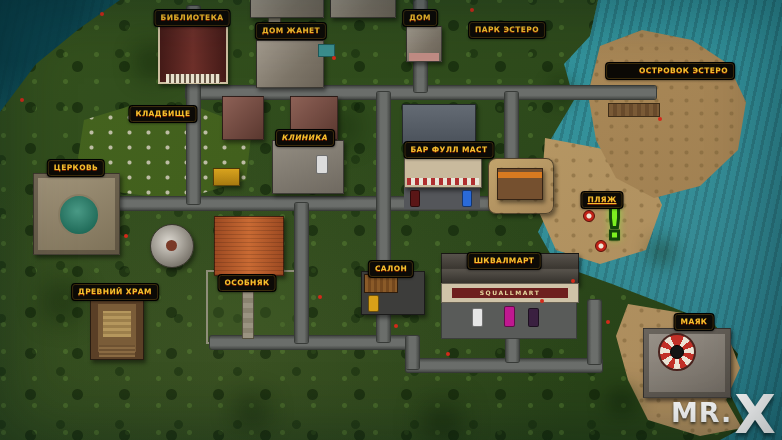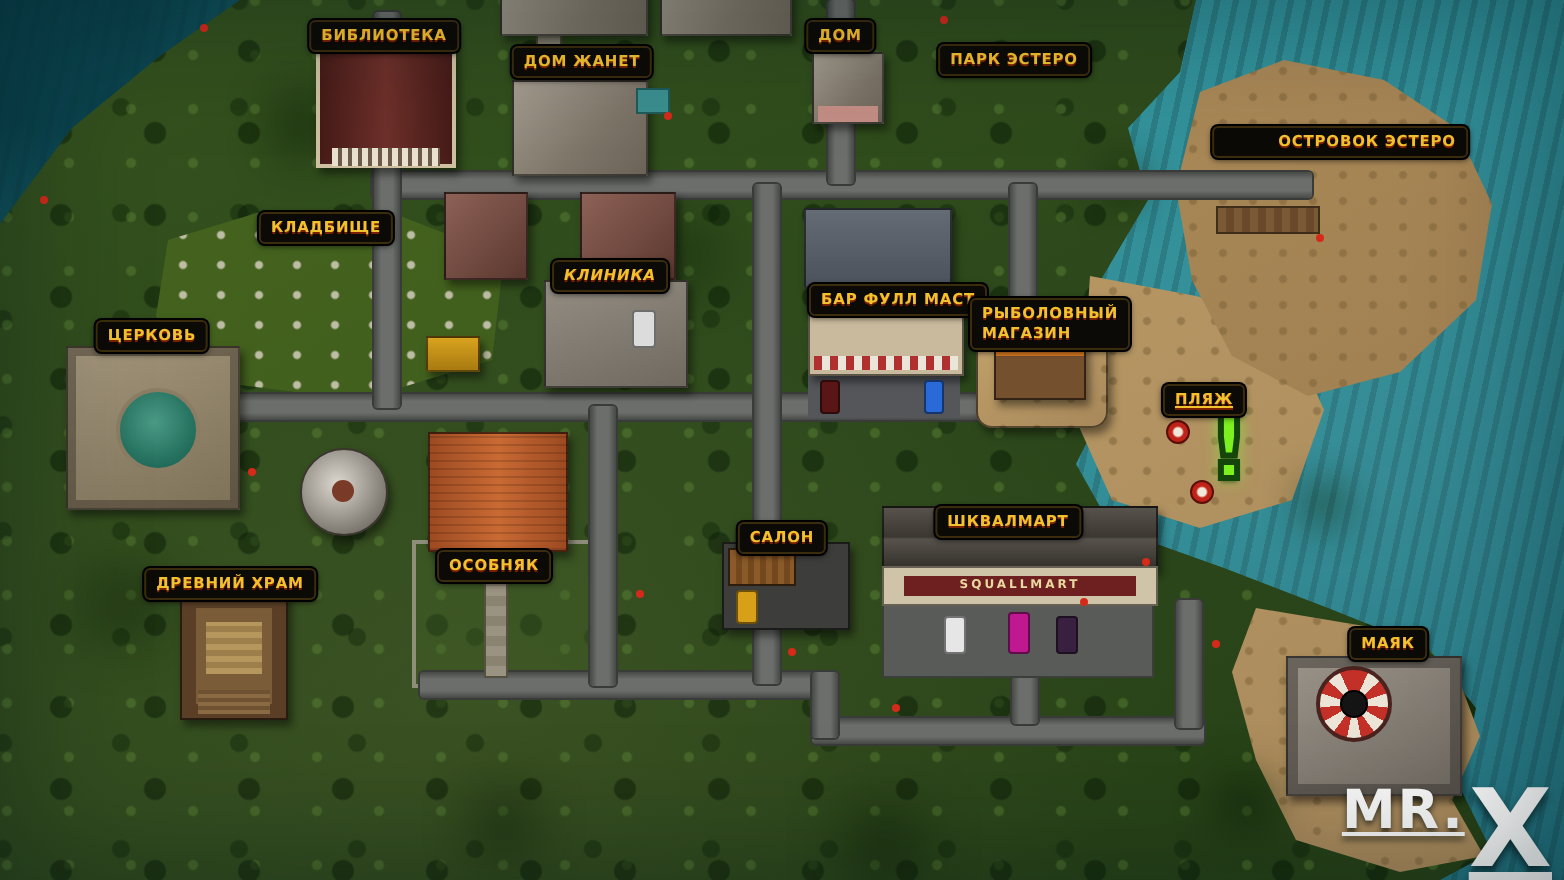--- a/index.html
+++ b/index.html
@@ -142,21 +142,21 @@
   .lbl-library{left:192px;top:18px;}   .lbl-janet{left:291px;top:31px;}
   .lbl-house{left:420px;top:18px;}     .lbl-park{left:507px;top:30px;}
   .lbl-islet{left:670px;top:71px;padding-left:32px;}
   .lbl-cemetery{left:131px;top:114px;margin-left:32px;} .lbl-clinic{left:305px;top:138px;font-style:italic;}
   .lbl-bar{left:449px;top:150px;}      .lbl-fish{left:525px;top:162px;}
   .lbl-church{left:76px;top:168px;}    .lbl-beach{left:602px;top:200px;text-decoration:underline;}
   .lbl-mansion{left:247px;top:283px;}  .lbl-salon{left:391px;top:269px;}
   .lbl-squall{left:504px;top:261px;}   .lbl-temple{left:115px;top:292px;}
   .lbl-light{left:694px;top:322px;}
   
-  .brand{position:absolute;right:6px;bottom:2px;z-index:40;display:flex;align-items:flex-start;color:#f7f7f7;text-decoration:underline;}
+  .brand{position:absolute;right:6px;bottom:2px;z-index:40;display:flex;align-items:center;color:#f7f7f7;}
   .brand .mr{font:800 27px "DejaVu Sans",sans-serif;letter-spacing:1px;line-height:1;margin-bottom:6px;
     text-shadow:0 2px 3px rgba(0,10,14,.65);}
   .brand .x{font:900 54px "DejaVu Sans",sans-serif;line-height:.85;margin-left:2px;
     text-shadow:0 3px 4px rgba(0,10,14,.65);}
 </style>
 </head>
 <body>
 
 <div class="map">
 
@@ -244,24 +244,20 @@
   <div class="quest">!</div>
 
   <div class="maplabel lbl-library">Библиотека</div>
   <div class="maplabel lbl-janet">Дом Жанет</div>
   <div class="maplabel lbl-house">Дом</div>
   <div class="maplabel lbl-park">Парк Эстеро</div>
   <div class="maplabel lbl-islet">Островок Эстеро</div>
   <div class="maplabel lbl-cemetery">Кладбище</div>
   <div class="maplabel lbl-clinic">Клиника</div>
   <div class="maplabel lbl-bar">Бар Фулл Маст</div>
-  <div class="maplabel lbl-fish">
-    <span>Рыболовный</span>
-    <span class="l2">магазин</span>
-  </div>
   <div class="maplabel lbl-church">Церковь</div>
   <div class="maplabel lbl-beach">Пляж</div>
   <div class="maplabel lbl-mansion">Особняк</div>
   <div class="maplabel lbl-salon">Салон</div>
   <div class="maplabel lbl-squall">Шквалмарт</div>
   <div class="maplabel lbl-temple">Древний храм</div>
   <div class="maplabel lbl-light">Маяк</div>
 
   <div class="brand">
     <span class="mr">MR.</span>

